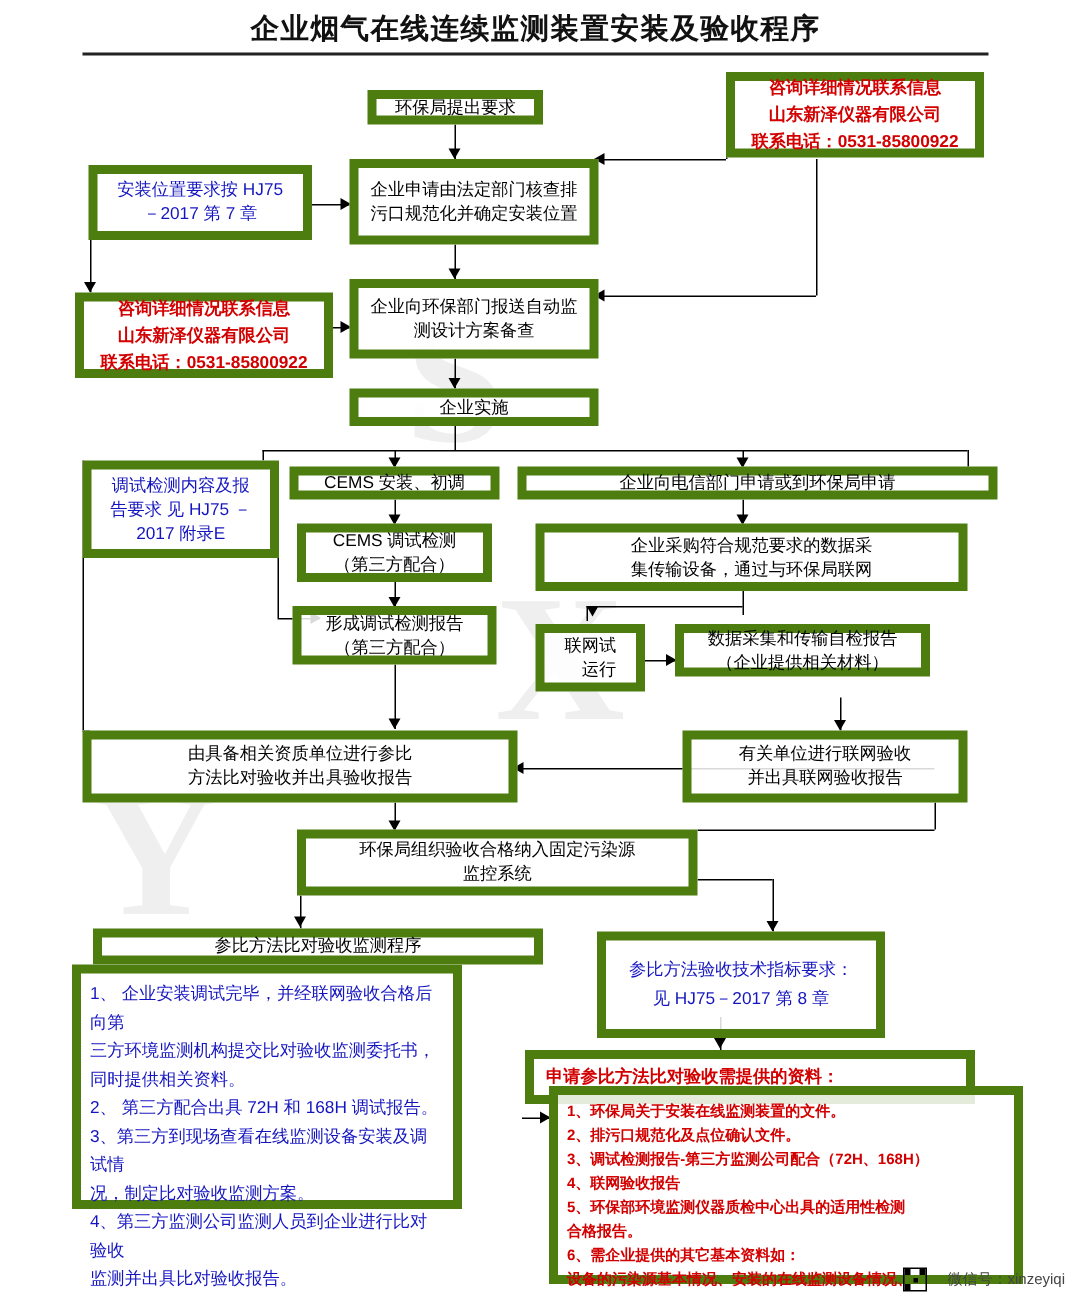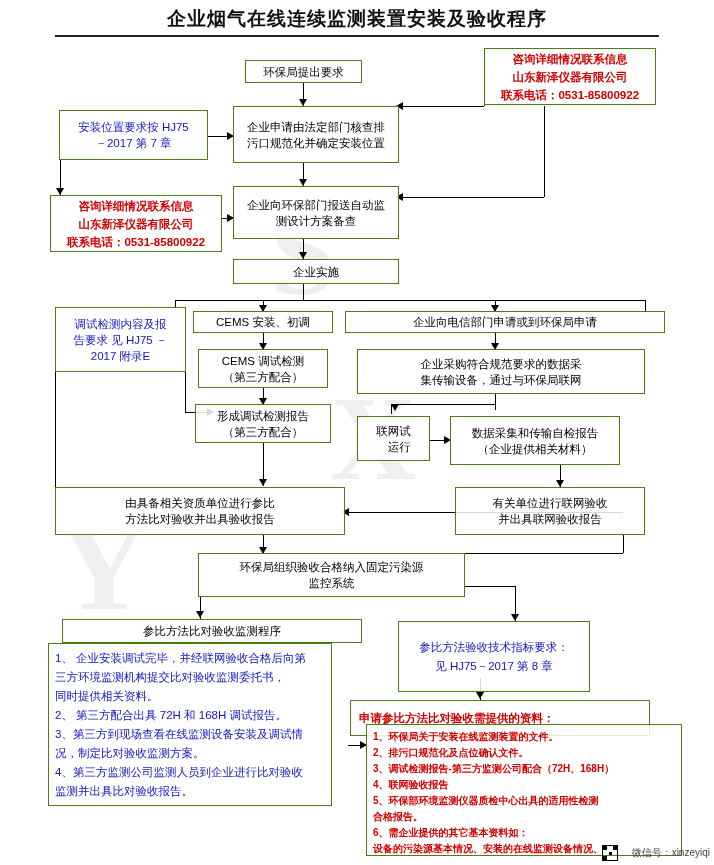--- a/index.html
+++ b/index.html
@@ -33,21 +33,21 @@
     font-family:"Liberation Serif","DejaVu Serif",serif;
     z-index:3;
   }
   .title-rule{
     position:absolute;left:55px;top:35px;width:604px;height:2px;background:#222;z-index:3;
   }
 
   .box{
     position:absolute;
     box-sizing:border-box;
-    border:1px solid #4d7c0f;
+    border:6px solid #4d7c0f;
     background:rgba(255,255,255,0.85);
     color:#000;
     font-size:11.5px;
     line-height:16px;
     display:flex;
     align-items:center;
     justify-content:center;
     text-align:center;
     padding:2px 4px;
     z-index:2;
@@ -214,37 +214,37 @@
 （第三方配合）</div>
 
   <div class="box" style="left:345px;top:311px;width:320px;height:22px;">企业向电信部门申请或到环保局申请</div>
 
   <div class="box" style="left:357px;top:349px;width:288px;height:45px;">企业采购符合规范要求的数据采
 集传输设备，通过与环保局联网</div>
 
   <div class="box" style="left:357px;top:416px;width:73px;height:45px;text-align:right;">联网试
 运行</div>
 
-  <div class="box" style="left:450px;top:416px;width:170px;height:49px;">数据采集和传输自检报告
+  <div class="box" style="left:450px;top:416px;width:170px;height:35px;">数据采集和传输自检报告
 （企业提供相关材料）</div>
 
   <div class="box" style="left:55px;top:487px;width:290px;height:48px;">由具备相关资质单位进行参比
 方法比对验收并出具验收报告</div>
 
   <div class="box" style="left:198px;top:553px;width:267px;height:44px;">环保局组织验收合格纳入固定污染源
 监控系统</div>
 
   <div class="box" style="left:455px;top:487px;width:190px;height:48px;">有关单位进行联网验收
 并出具联网验收报告</div>
 
   <div class="box blue" style="left:398px;top:621px;width:192px;height:71px;line-height:19px;">参比方法验收技术指标要求：
 见 HJ75－2017 第 8 章</div>
 
   <div class="box" style="left:48px;top:619px;width:300px;height:24px;font-weight:normal;margin-left:14px;">参比方法比对验收监测程序</div>
-  <div class="box left-align blue" style="left:48px;top:643px;width:284px;height:163px;align-items:flex-start;padding:5px 6px;line-height:19px;">1、 企业安装调试完毕，并经联网验收合格后向第
+  <div class="box left-align blue" style="left:48px;top:643px;width:260px;height:163px;align-items:flex-start;padding:5px 6px;line-height:19px;">1、 企业安装调试完毕，并经联网验收合格后向第
 三方环境监测机构提交比对验收监测委托书，
 同时提供相关资料。
 2、 第三方配合出具 72H 和 168H 调试报告。
 3、第三方到现场查看在线监测设备安装及调试情
 况，制定比对验收监测方案。
 4、第三方监测公司监测人员到企业进行比对验收
 监测并出具比对验收报告。</div>
 
   <div class="box redbold left-align" style="left:350px;top:700px;width:300px;height:36px;align-items:center;justify-content:flex-start;padding-left:8px;">申请参比方法比对验收需提供的资料：</div>
   <div class="box left-align redbold" style="left:366px;top:724px;width:316px;height:132px;align-items:flex-start;padding:4px 6px;font-size:10px;line-height:16px;">1、环保局关于安装在线监测装置的文件。

